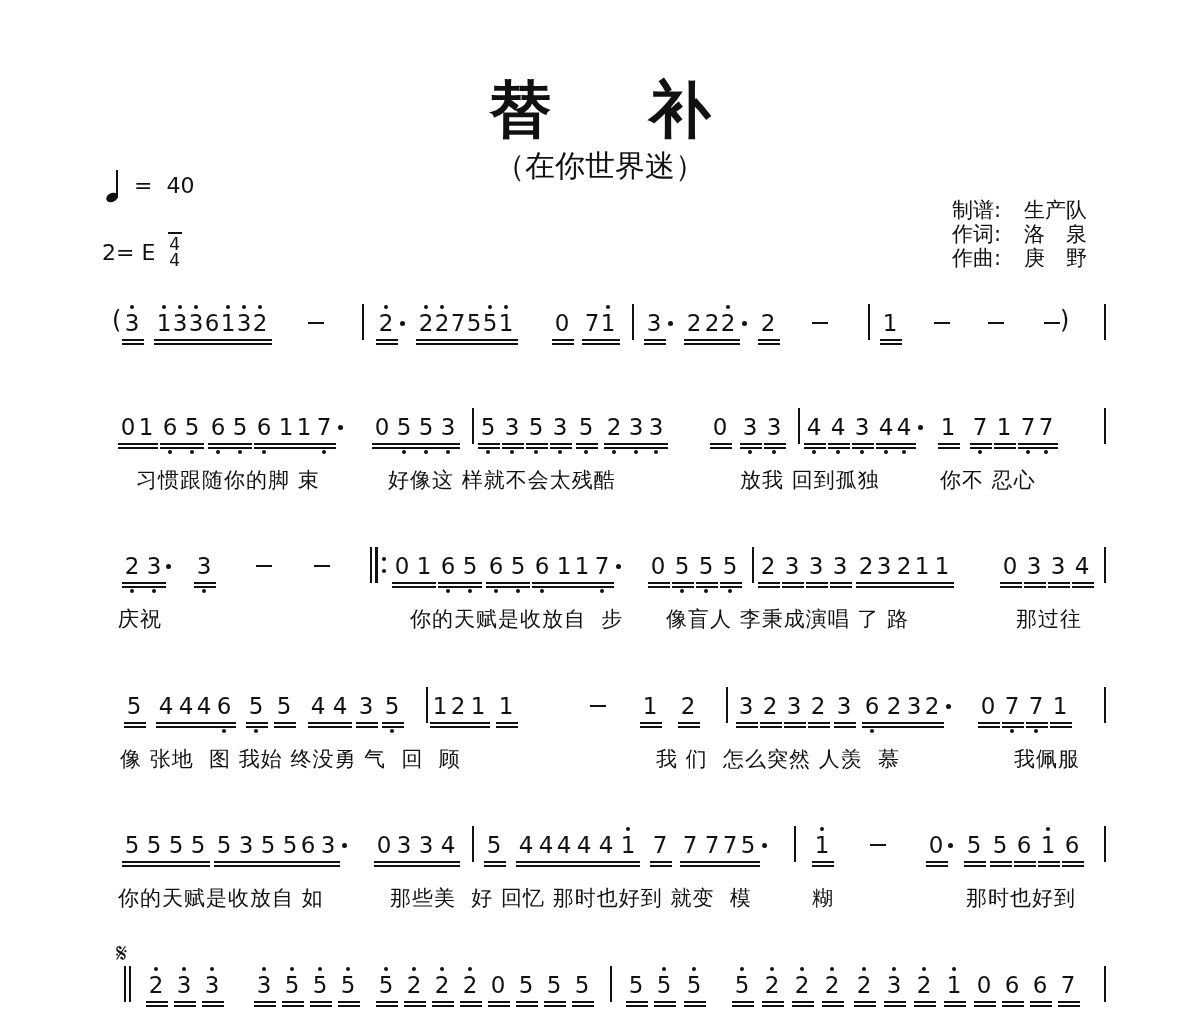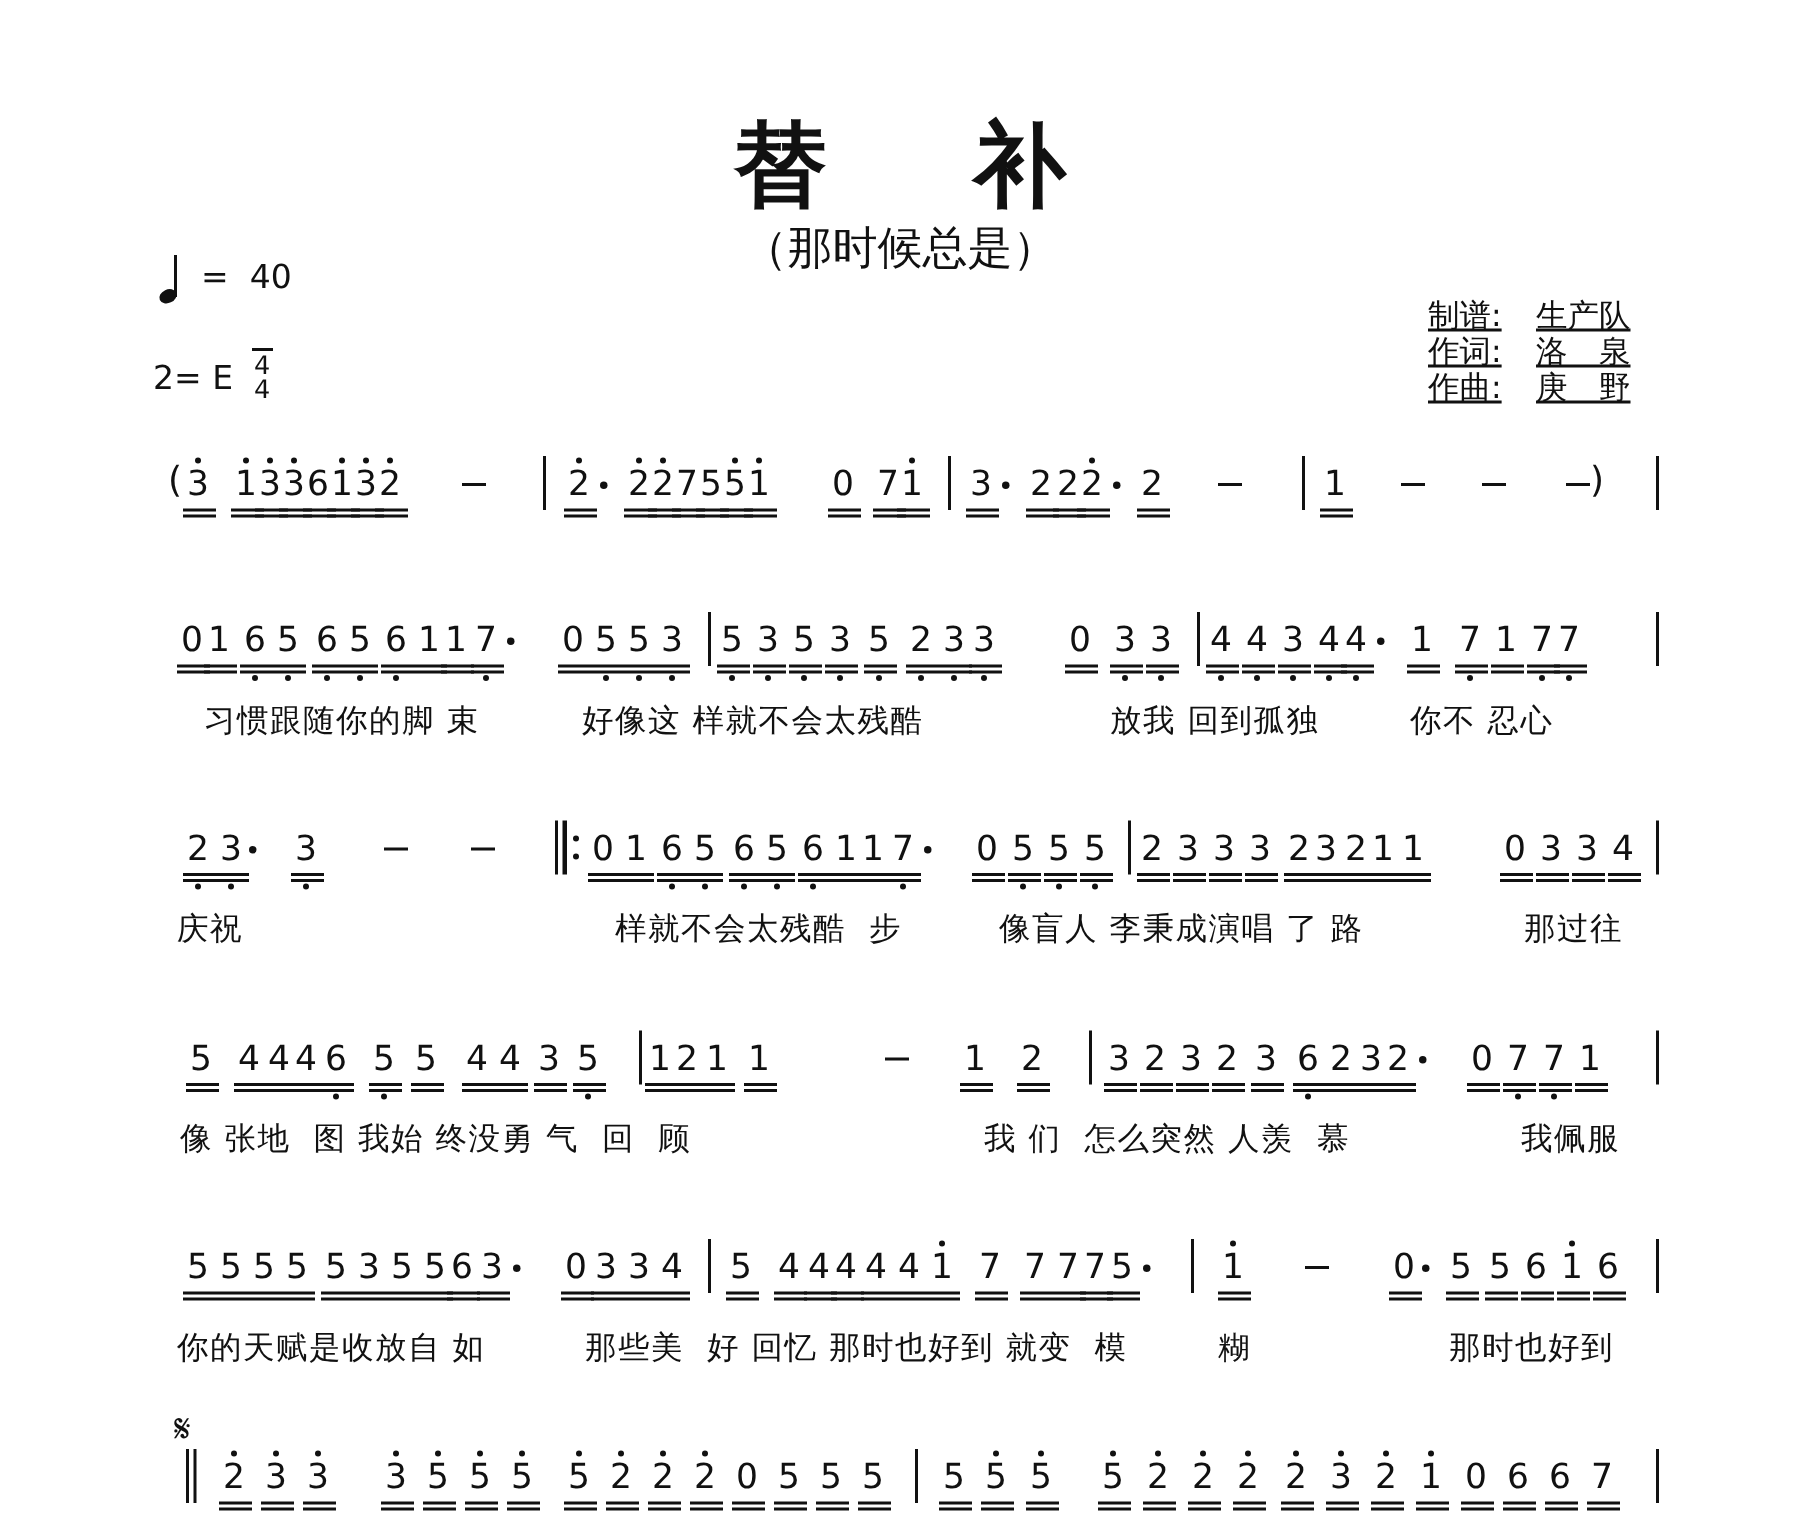--- a/index.html
+++ b/index.html
@@ -7,21 +7,21 @@
   .title { position:absolute; left:0; width:1200px; top:70px; text-align:center; font-size:62px; font-weight:bold; letter-spacing:38px; text-indent:38px; line-height:80px; }
   .subtitle { position:absolute; left:0; width:1200px; top:146px; text-align:center; font-size:30px; line-height:40px; }
   .tempo { position:absolute; left:106px; top:168px; font-size:22px; display:flex; align-items:center; gap:14px; }
   .tempo .note { position:relative; width:14px; height:34px; }
   .tempo .note .head { position:absolute; left:0; bottom:0; width:12px; height:9px; background:#111; border-radius:50%; transform:rotate(-25deg); }
   .tempo .note .stem { position:absolute; left:10px; bottom:4px; width:2px; height:28px; background:#111; }
   .key { position:absolute; left:102px; top:236px; font-size:22px; display:flex; align-items:center; gap:8px; }
   .frac { display:inline-flex; flex-direction:column; align-items:center; font-size:17px; line-height:16px; margin-left:6px; }
   .frac .bar { width:14px; height:1.5px; background:#111; }
   .credits { position:absolute; left:952px; top:198px; font-size:21px; line-height:24px; }
-  .credits .row { display:flex;text-decoration:underline; }
+  .credits .row { display:flex; }
   .credits .lbl { width:72px; }
   .credits .val { letter-spacing:0; }
 
   .sys { position:absolute; left:118px; width:985px; }
   .notes { position:absolute; left:0; top:0; height:50px; width:100%; }
   .tok { position:absolute; top:0; width:20px; text-align:center; font-size:23px; line-height:30px; height:50px; }
   .tok .d { display:block; height:30px; }
   .tok .up { position:absolute; left:8px; top:-3px; width:4px; height:4px; border-radius:50%; background:#111; }
   .tok .lo { position:absolute; left:8px; width:4px; height:4px; border-radius:50%; background:#111; }
   .ul { position:absolute; height:1.5px; background:#111; }
@@ -29,21 +29,21 @@
   .lyr { position:absolute; top:54px; font-size:21px; white-space:pre; letter-spacing:1px; }
   .dash { position:absolute; top:14px; width:16px; height:2px; background:#111; }
   .aug { position:absolute; top:13px; width:5px; height:5px; border-radius:50%; background:#111; }
   .paren { position:absolute; top:-2px; font-size:24px; }
   .segno { position:absolute; left:116px; top:938px; font-size:26px; }
 </style>
 </head>
 <body>
 
 <div class="title">替 补</div>
-<div class="subtitle">（那时候总是）</div>
+<div class="subtitle">（在你世界迷）</div>
 
 <div class="tempo">
   <span class="note">
       <span class="stem"></span>
       <span class="head"></span>
     </span>
   <span>=</span>
   <span>40</span>
 </div>
 
@@ -610,21 +610,21 @@
         <div class="ul" style="left: 930px; width: 22px; top: 31px;"></div>
         <div class="ul" style="left: 930px; width: 22px; top: 35px;"></div>
         <div class="tok" style="left: 954px;">
           <span class="d">4</span>
         </div>
         <div class="ul" style="left: 954px; width: 22px; top: 31px;"></div>
         <div class="ul" style="left: 954px; width: 22px; top: 35px;"></div>
         <div class="bar" style="left: 986px;"></div>
       </div>
       <div class="lyr" style="left: 0px;">庆祝</div>
-      <div class="lyr" style="left: 292px;">样就不会太残酷  步</div>
+      <div class="lyr" style="left: 292px;">你的天赋是收放自  步</div>
       <div class="lyr" style="left: 548px;">像盲人 李秉成演唱 了 路</div>
       <div class="lyr" style="left: 898px;">那过往</div>
     </div>
     <div class="sys" style="top: 691px;">
       <div class="notes">
         <div class="tok" style="left: 6px;">
           <span class="d">5</span>
         </div>
         <div class="ul" style="left: 6px; width: 22px; top: 31px;"></div>
         <div class="ul" style="left: 6px; width: 22px; top: 35px;"></div>

